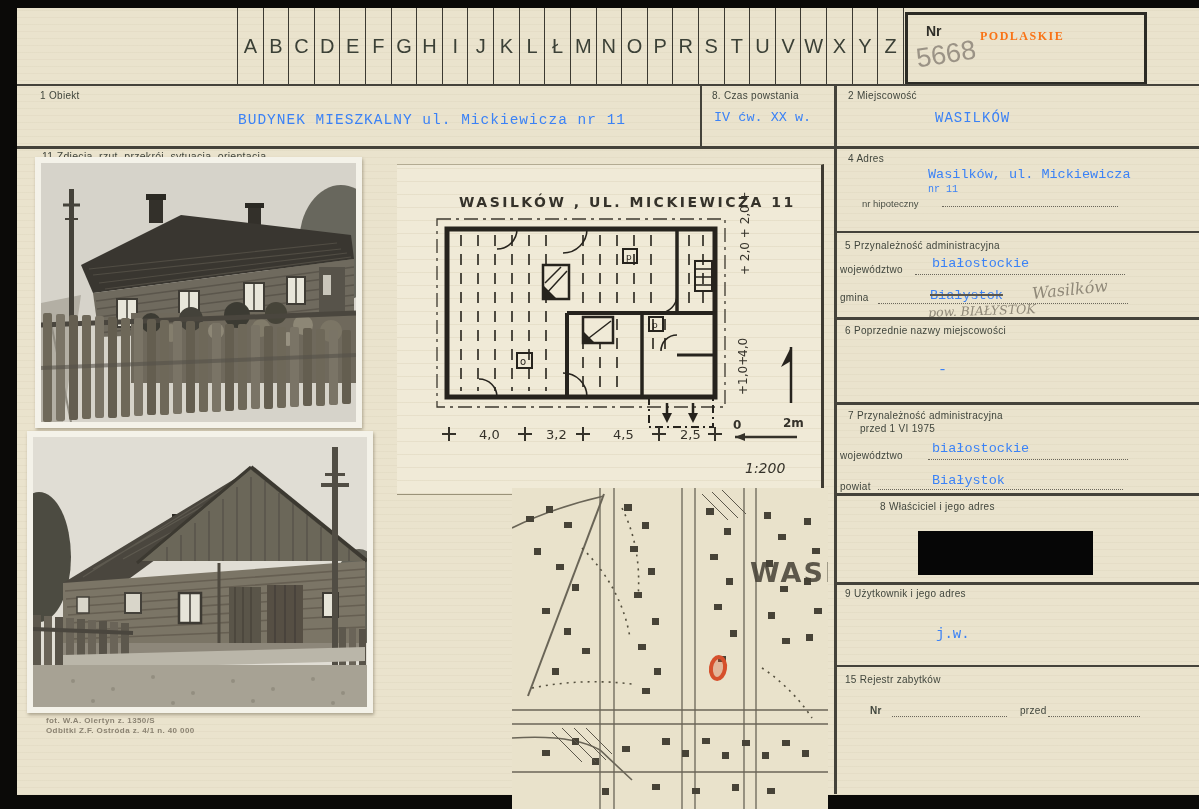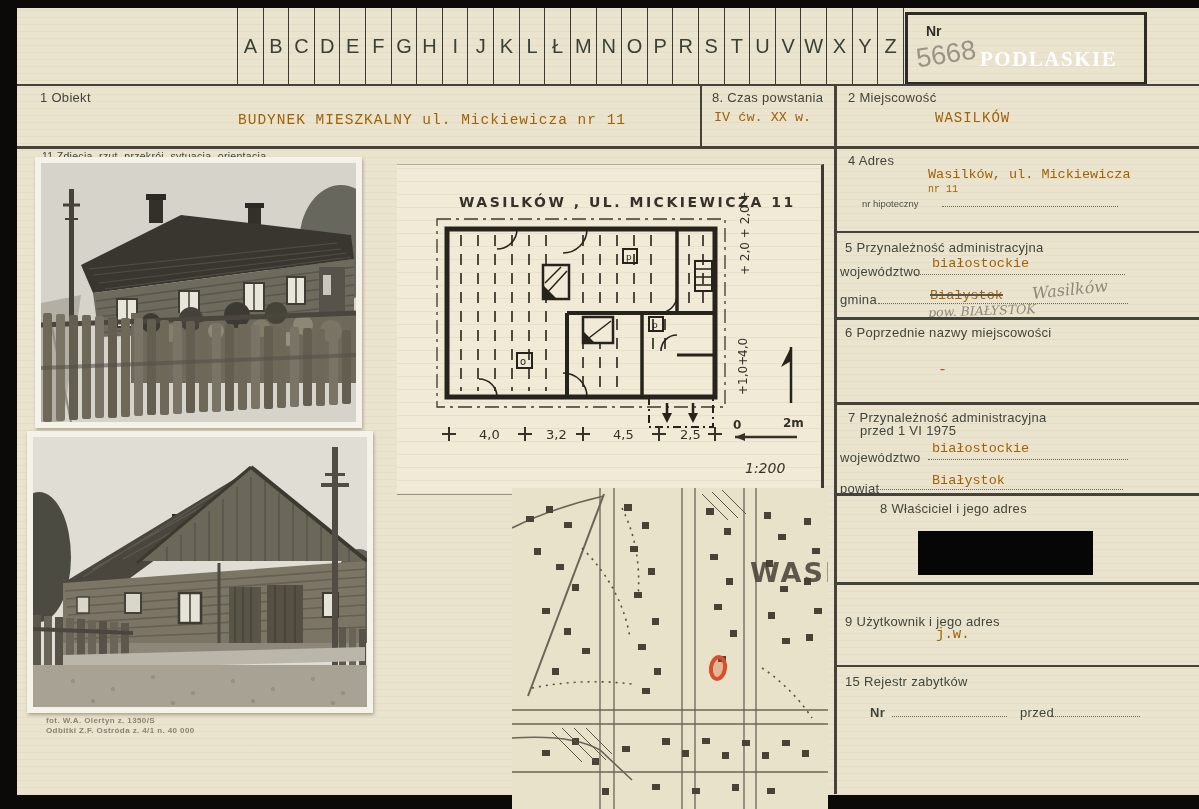--- a/index.html
+++ b/index.html
@@ -2,38 +2,38 @@
 <html><head>
 <meta charset="utf-8">
 <style>
   html,body{margin:0;padding:0;background:#000;}
   #canvas{position:relative;width:1199px;height:809px;background:#0b0a08;overflow:hidden;
           font-family:"Liberation Sans",sans-serif;color:#3f443c;}
   .card{position:absolute;left:17px;top:8px;width:1182px;height:787px;background:#eae3cd;
         background-image:repeating-linear-gradient(0deg,rgba(130,115,80,.05) 0 1px,transparent 1px 7px);}
   .hline{position:absolute;background:#44423a;}
   .vline{position:absolute;background:#44423a;}
-  .lbl{position:absolute;font-size:13px;letter-spacing:.3px;color:#41463d;white-space:nowrap;}
+  .lbl{position:absolute;font-size:10px;letter-spacing:.3px;color:#41463d;white-space:nowrap;}
   .lbl-sm{position:absolute;font-size:9.5px;color:#4a4f45;white-space:nowrap;text-align:center;}
   .typed{position:absolute;font-family:"Liberation Mono","DejaVu Sans Mono",monospace;
-         color:#a16207;white-space:nowrap;}
+         color:#3b82f6;white-space:nowrap;}
   .hand{position:absolute;font-family:"DejaVu Serif",serif;font-style:italic;color:#8f8878;white-space:nowrap;}
   .dots{position:absolute;border-bottom:1.5px dotted #6b675b;height:0;}
   .struck{text-decoration:line-through;text-decoration-thickness:2px;text-decoration-color:#5a564c;}
   
   .org-big{font-size:15.5px;font-weight:500;color:#3a3f37;letter-spacing:.4px;line-height:17px;white-space:nowrap;}
   .org-sm{font-size:11px;font-weight:700;color:#3a3f37;letter-spacing:.2px;line-height:14px;white-space:nowrap;}
   .abc{position:absolute;left:237px;top:8px;width:666px;height:77px;display:flex;border-right:1.5px solid #3c3a32;}
   .abc-cell{flex:1;border-left:1.5px solid #3c3a32;display:flex;align-items:center;justify-content:center;
             font-size:20px;color:#3b4036;}
   .nrbox{position:absolute;left:905px;top:12px;width:236px;height:67px;border:3px solid #2c2b25;}
   .nr-label{position:absolute;left:18px;top:8px;font-size:14px;font-weight:600;color:#2f2e28;}
   .nr-value{position:absolute;left:8px;top:24px;font-size:27px;color:#9b9386;transform:rotate(-9deg);}
-  .stamp{position:absolute;left:72px;top:32px;font-family:"Liberation Serif",serif;font-weight:700;
-         font-size:21px;letter-spacing:1.5px;color:#ffffff;}
+  .stamp{position:absolute;left:72px;top:14px;font-family:"Liberation Serif",serif;font-weight:700;
+         font-size:12px;letter-spacing:1.5px;color:#f97316;}
   .blackbox{position:absolute;background:#060606;}
   .photo{position:absolute;background:#f4f2e9;box-shadow:1px 2px 3px rgba(60,50,30,.35);}
   .photo svg{display:block;margin:6px;}
   .plansheet{position:absolute;left:397px;top:164px;width:424px;height:329px;background:#f0ead7;
              background-image:repeating-linear-gradient(0deg,rgba(150,130,85,.10) 0 1px,transparent 1px 13px);
              border-right:3px solid #3e3a31;border-bottom:1px solid #9a9279;border-top:1px solid #b3ab92;}
   .mapbox{position:absolute;left:512px;top:488px;width:316px;height:321px;overflow:hidden;}
   .credit{position:absolute;left:46px;top:716px;font-size:8px;font-weight:700;color:#8b8372;
           letter-spacing:.4px;line-height:10px;white-space:nowrap;}
 </style>
@@ -120,21 +120,21 @@
   <div class="dots" style="left:928px;top:459px;width:200px"></div>
   <div class="lbl" style="left:840px;top:481px">powiat</div>
   <div class="typed" style="left:932px;top:473px;font-size:13.5px">Białystok</div>
   <div class="dots" style="left:878px;top:489px;width:245px"></div>
   <div class="hline" style="left:834px;top:493px;width:365px;height:3px"></div>
 
   <div class="lbl" style="left:880px;top:501px">8 Właściciel i jego adres</div>
   <div class="blackbox" style="left:918px;top:531px;width:175px;height:44px"></div>
   <div class="hline" style="left:834px;top:582px;width:365px;height:3px"></div>
 
-  <div class="lbl" style="left:845px;top:614px">9 Użytkownik i jego adres</div>
+  <div class="lbl" style="left:845px;top:588px">9 Użytkownik i jego adres</div>
   <div class="typed" style="left:936px;top:626px;font-size:14px">j.w.</div>
   <div class="hline" style="left:834px;top:665px;width:365px;height:2px"></div>
 
   <div class="lbl" style="left:845px;top:674px">15 Rejestr zabytków</div>
   <div class="lbl" style="left:870px;top:705px;font-weight:700">Nr</div>
   <div class="dots" style="left:892px;top:716px;width:115px"></div>
   <div class="lbl" style="left:1020px;top:705px">przed</div>
   <div class="dots" style="left:1048px;top:716px;width:92px"></div>
 
   <div class="lbl" style="left:42px;top:150px;font-size:10.5px">11 Zdjęcia, rzut, przekrój, sytuacja, orientacja</div>

